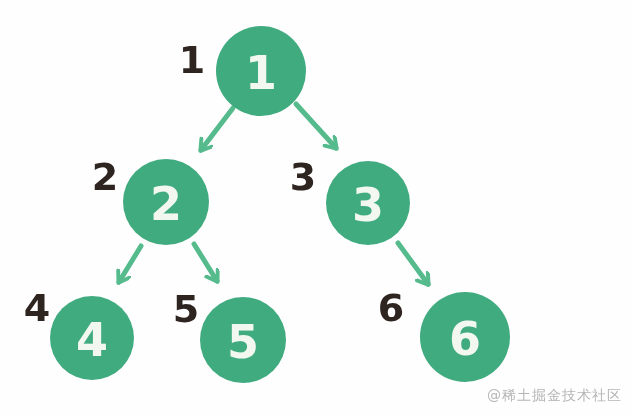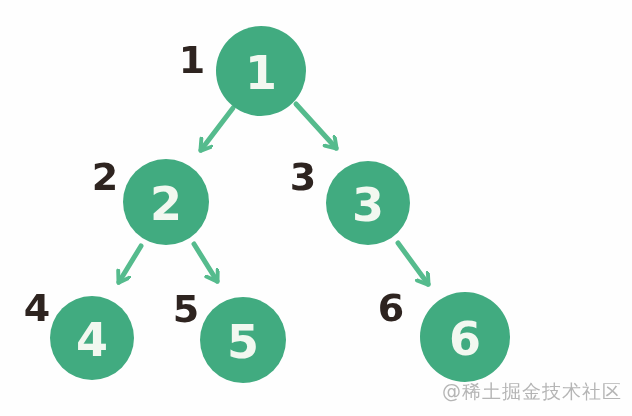--- a/index.html
+++ b/index.html
@@ -25,21 +25,21 @@
     font-weight: bold;
   }
   .node-label-text {
     font-family: "DejaVu Sans", sans-serif;
     font-weight: bold;
   }
   .watermark {
     position: absolute;
     right: 10px;
     bottom: 11px;
-    font-size: 19px;
+    font-size: 14px;
     letter-spacing: 1px;
     color: #b5b5b5;
     font-family: "DejaVu Sans", sans-serif;
     user-select: none;
   }
 </style>
 </head>
 <body>
 
 <div class="canvas">

